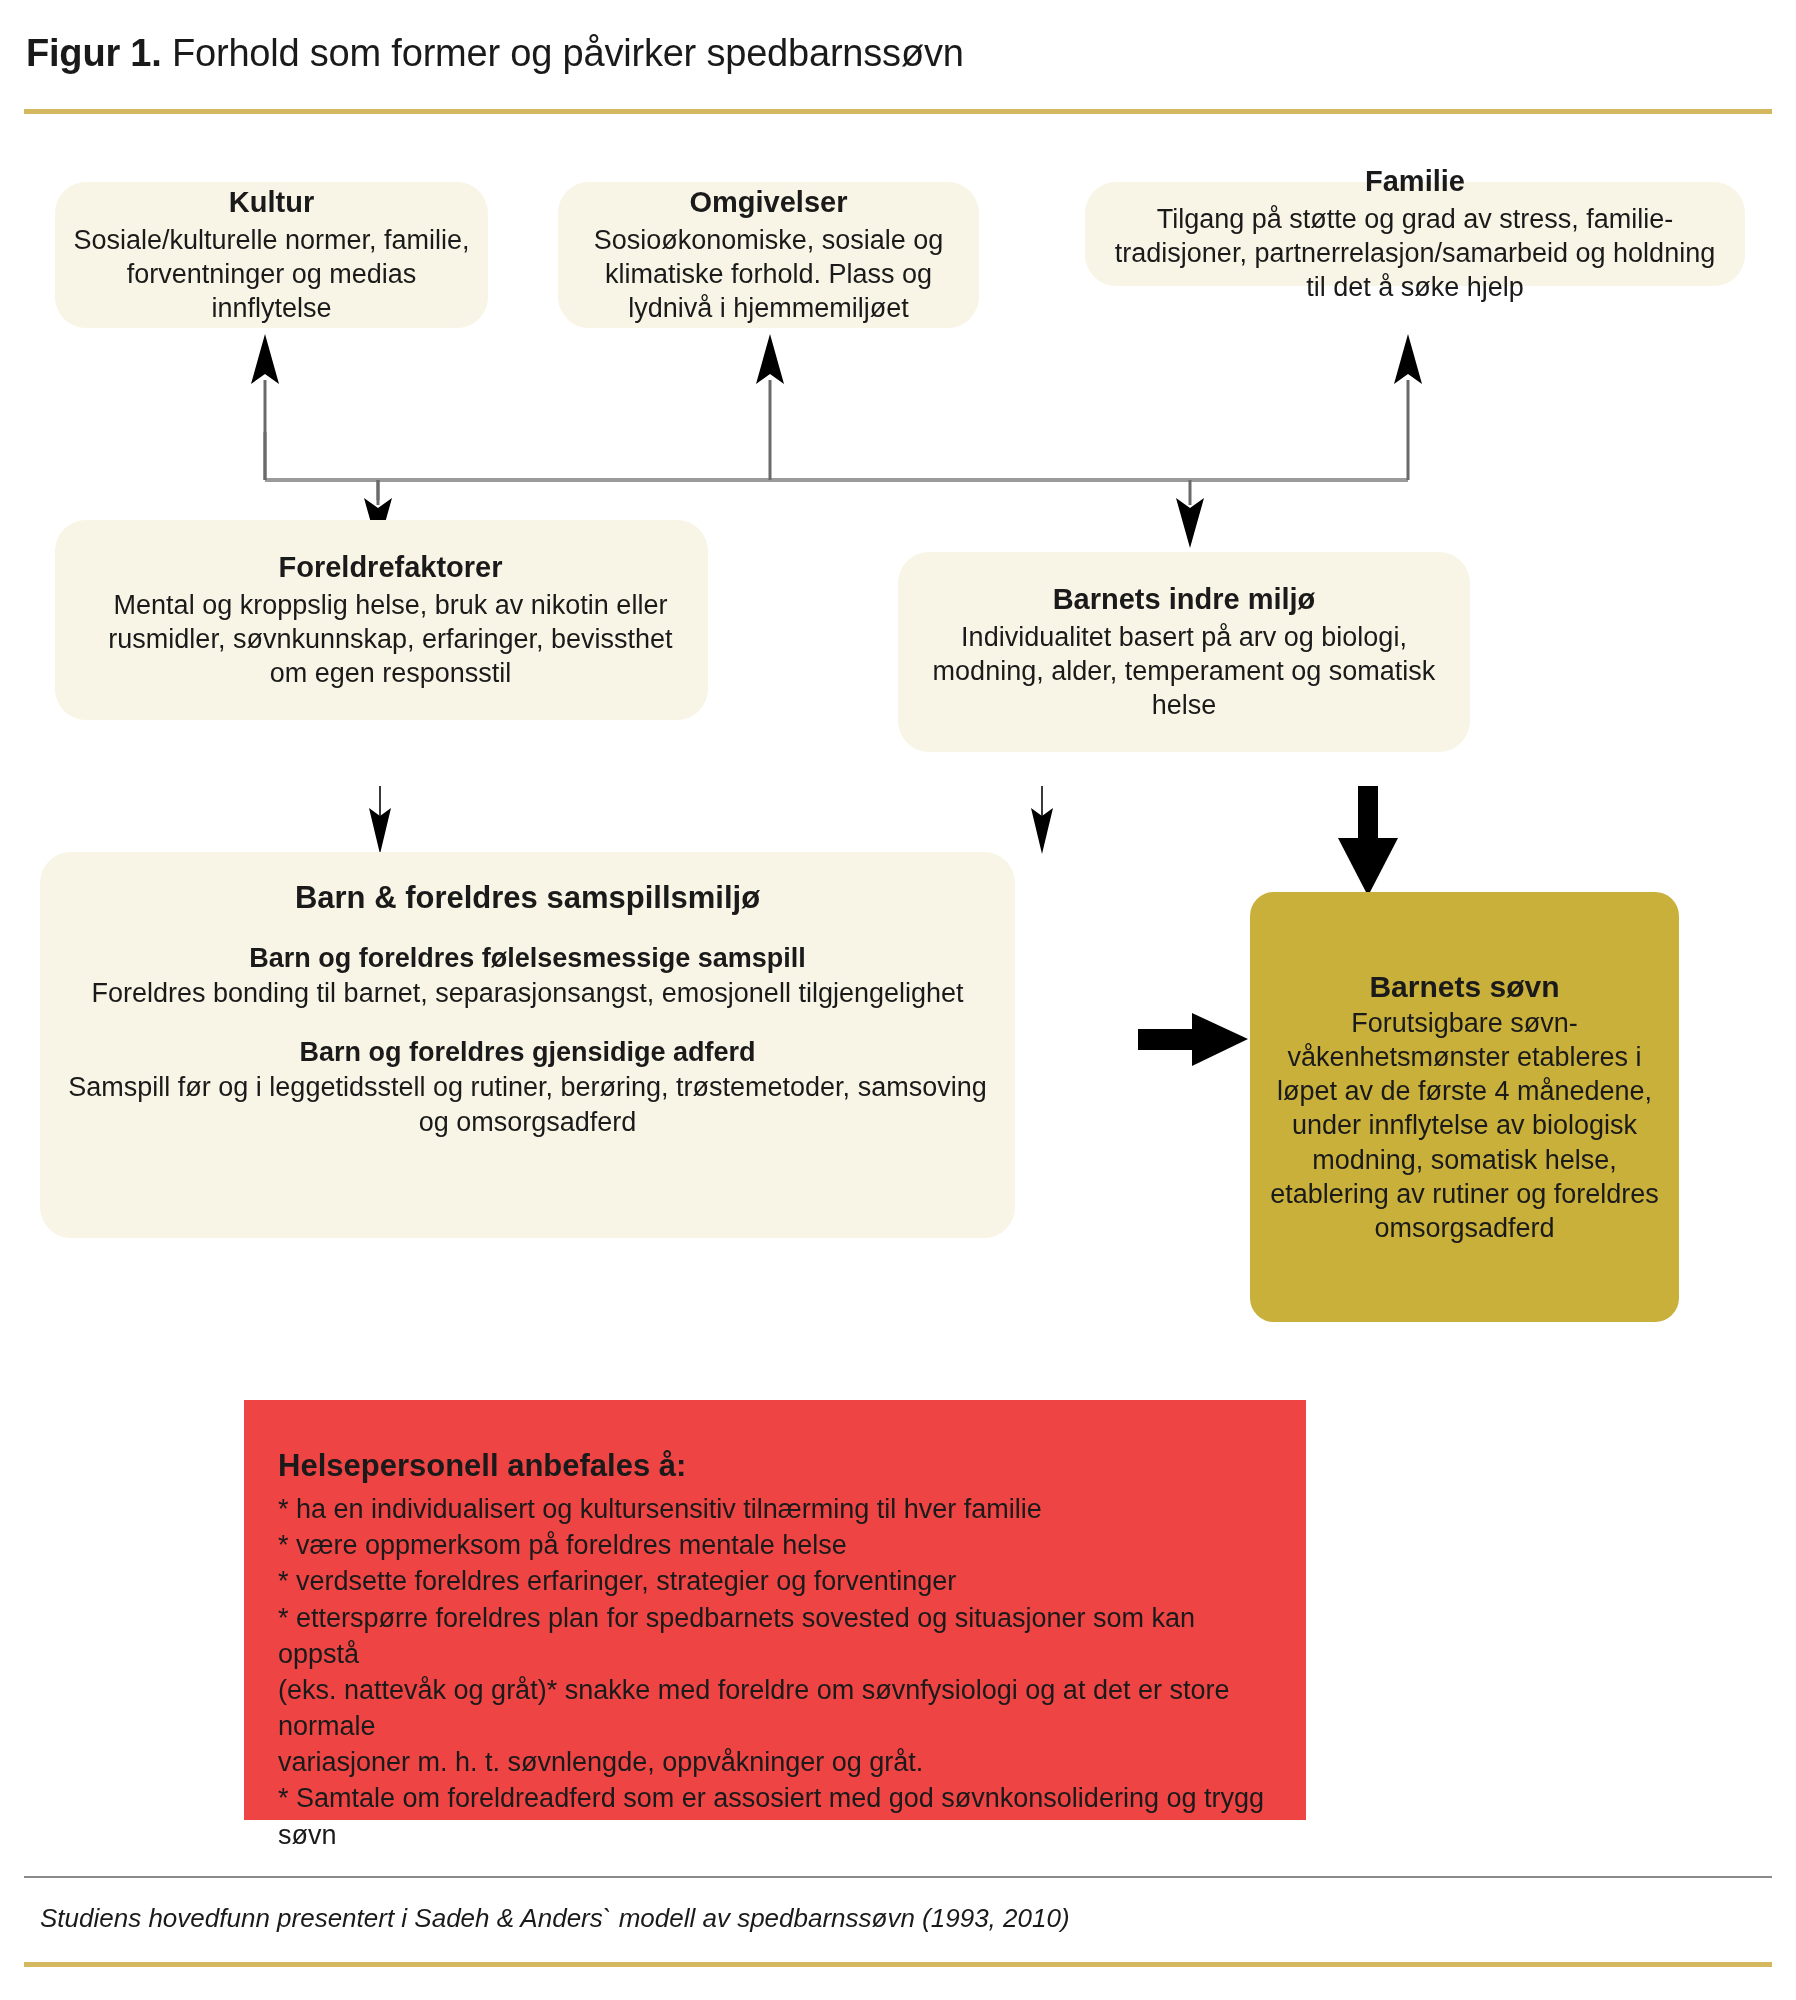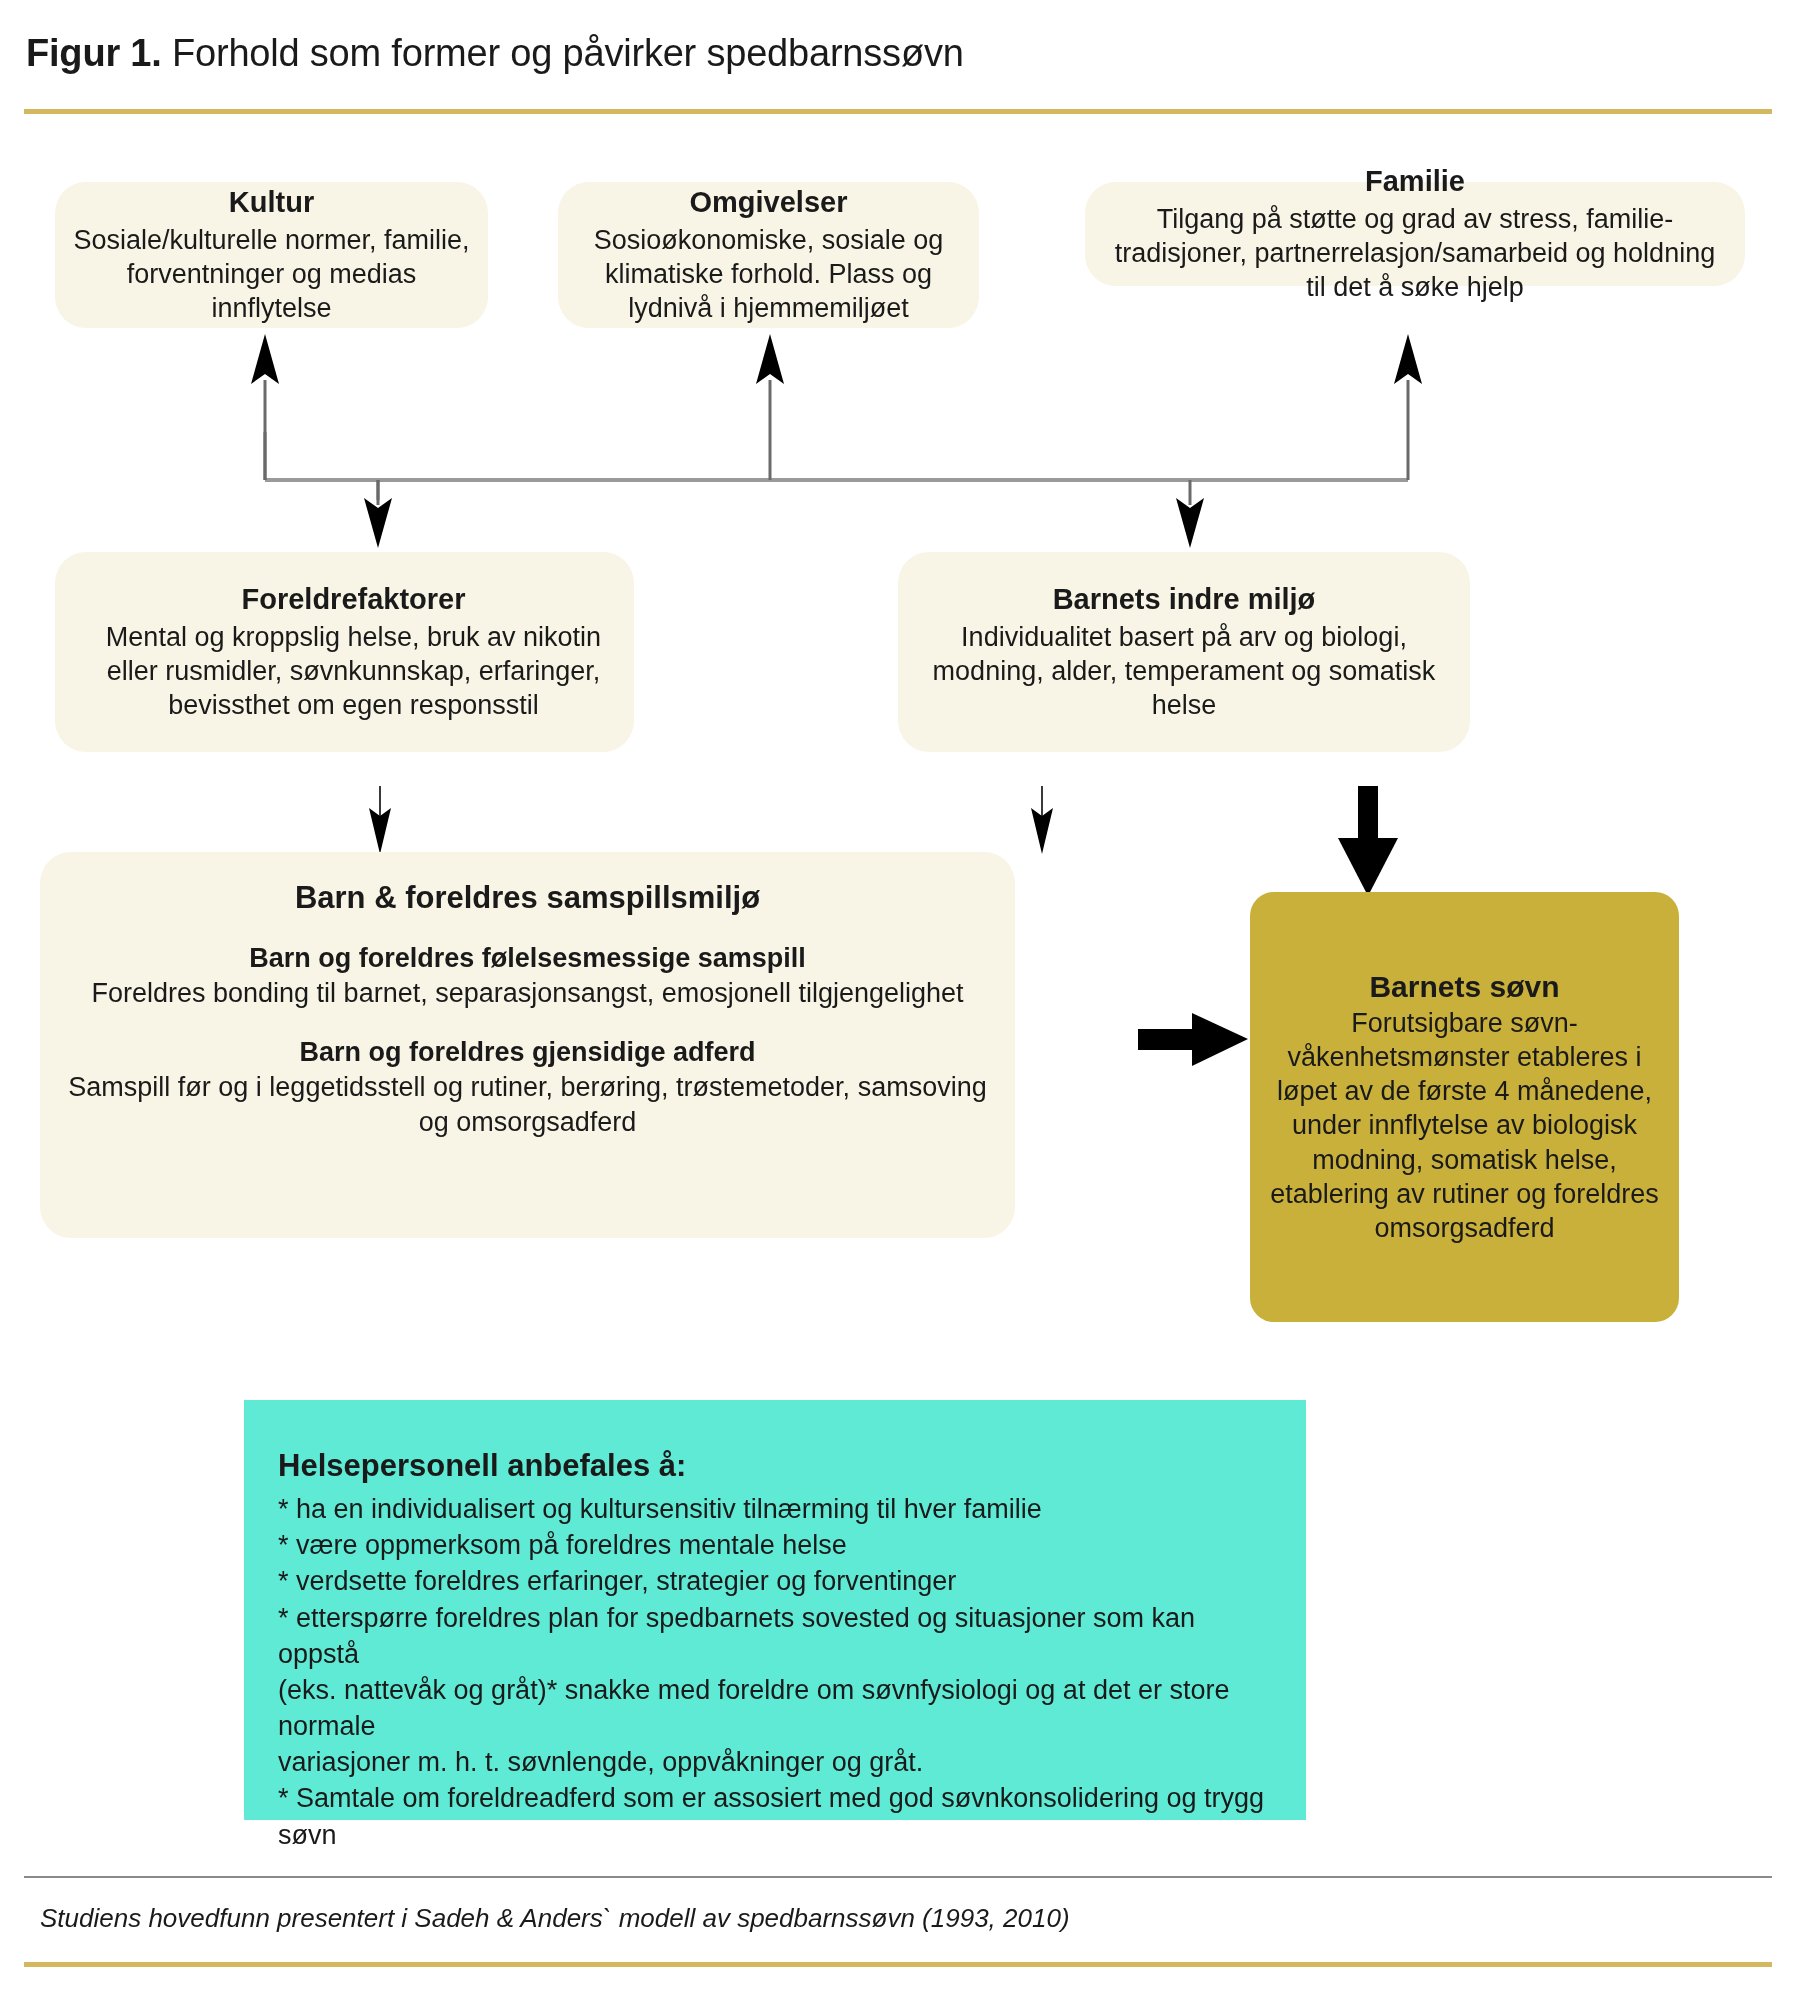--- a/index.html
+++ b/index.html
@@ -67,21 +67,21 @@
     font-size: 27px;
     line-height: 1.26;
   }
 
   
   #box-kultur      { left: 55px;   top: 182px;  width: 433px;  height: 146px; }
   #box-omgivelser  { left: 558px;  top: 182px;  width: 421px;  height: 146px; }
   #box-familie     { left: 1085px; top: 182px;  width: 660px;  height: 104px; }
 
   
-  #box-foreldrefaktorer { left: 55px;  top: 552px; width: 579px; height: 200px; padding-left: 36px; }
+  #box-foreldrefaktorer { left: 55px;  top: 520px; width: 653px; height: 200px; padding-left: 36px; }
   #box-indre-miljo      { left: 898px; top: 552px; width: 572px; height: 200px; }
 
   
   #box-samspill {
     left: 40px; top: 852px; width: 975px; height: 386px;
     justify-content: flex-start;
     padding-top: 28px;
   }
   #box-samspill .main-title {
     font-weight: bold;
@@ -107,21 +107,21 @@
   }
   #box-sovn .node-title { font-size: 30px; margin-bottom: 1px; }
   #box-sovn .node-body  { font-size: 27px; line-height: 1.26; }
 
   
   #box-anbefaling {
     position: absolute;
     left: 244px; top: 1400px;
     width: 1062px; height: 420px;
     box-sizing: border-box;
-    background: #5eead4;
+    background: #ef4444;
     padding: 48px 34px 0 34px;
   }
   #box-anbefaling .rec-title {
     font-weight: bold;
     font-size: 31px;
     margin-bottom: 7px;
   }
   #box-anbefaling .rec-line {
     font-size: 27px;
     line-height: 1.34;

